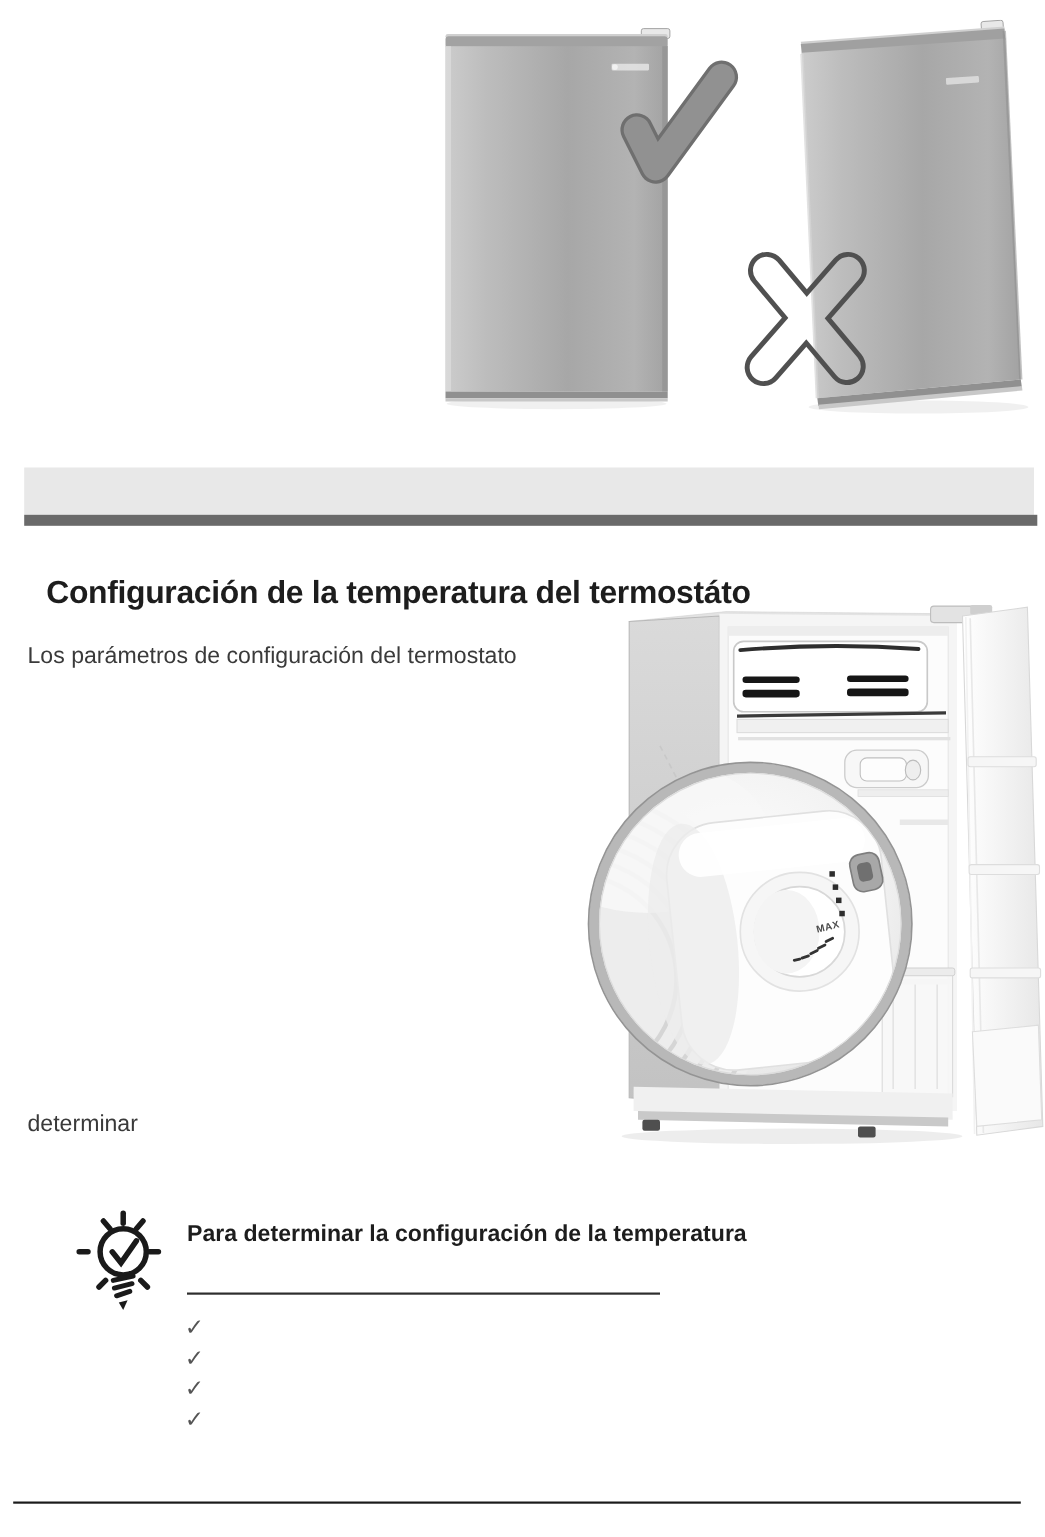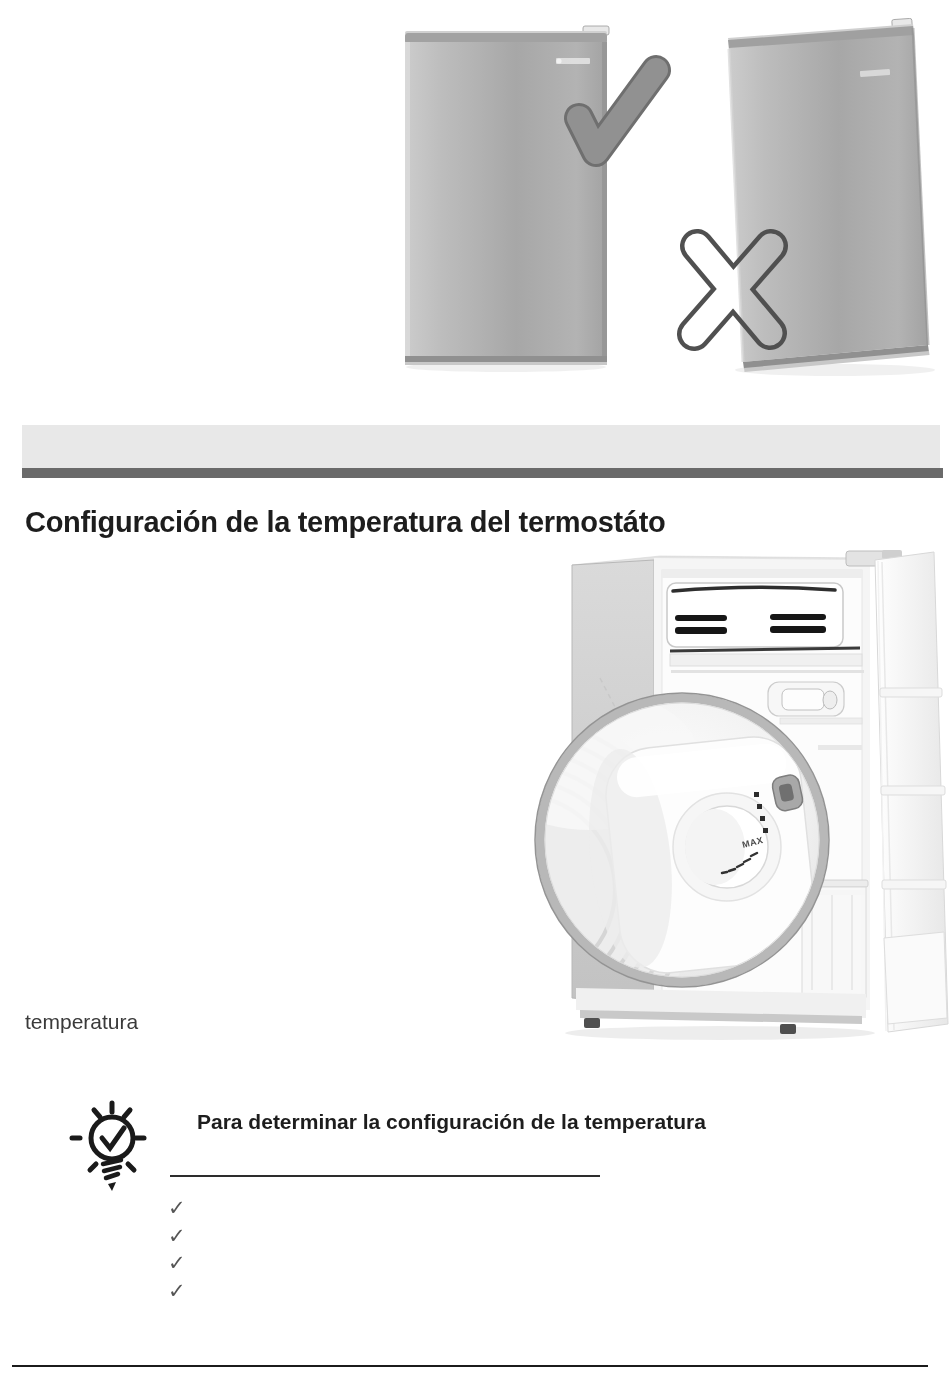--- a/index.html
+++ b/index.html
@@ -6,30 +6,30 @@
   body{width:950px;height:1397px;position:relative;font-family:"Liberation Sans",sans-serif;overflow:hidden;}
   .page{position:absolute;inset:0;background:#fff;}
 
   .fig{position:absolute;}
   #fig-closed{left:380px;top:18px;width:570px;height:362px;}
   #fig-open{left:530px;top:550px;width:420px;height:492px;}
 
   .band-light{position:absolute;left:22px;top:425px;width:918px;height:43px;background:#e8e8e8;}
   .band-dark{position:absolute;left:22px;top:468px;width:921px;height:10px;background:#6a6a6a;}
 
-  .heading{position:absolute;left:25px;top:502px;margin:0;font-size:29px;line-height:40px;
+  .heading{position:absolute;left:25px;top:502px;margin:17px;font-size:29px;line-height:40px;
            font-weight:700;color:#1d1d1d;letter-spacing:-0.3px;white-space:nowrap;}
 
   .intro{position:absolute;left:25px;top:581px;font-size:21px;line-height:31px;color:#3a3a3a;}
   .intro div{white-space:nowrap;}
 
   .configure{position:absolute;left:25px;top:1010px;font-size:21px;color:#3a3a3a;}
 
   .bulb{position:absolute;left:68px;top:1100px;width:84px;height:96px;}
-  .tip-title{position:absolute;left:170px;top:1110px;font-size:21px;font-weight:700;color:#1d1d1d;white-space:nowrap;margin-left:27px;}
+  .tip-title{position:absolute;left:170px;top:1110px;font-size:21px;font-weight:700;color:#1d1d1d;white-space:nowrap;}
   .tip-underline{position:absolute;left:170px;top:1175px;width:430px;height:2px;background:#2d2d2d;}
   .checks{position:absolute;left:168px;top:1194px;display:flex;flex-direction:column;}
   .checks span{font-size:21px;line-height:27.5px;color:#555;}
 
   .bottom-rule{position:absolute;left:12px;top:1365px;width:916px;height:2px;background:#1b1b1b;}
 </style>
 </head>
 <body>
 
 <div class="page">
@@ -96,20 +96,21 @@
       <rect x="288" y="196" width="132" height="152" fill="#505050" mask="url(#xmask)"></rect>
     </g>
   </svg>
 
   <div class="band-light"></div>
   <div class="band-dark"></div>
 
   <h1 class="heading">Configuración de la temperatura del termostáto</h1>
 
   <div class="intro">
+    <div>Los parámetros de configuración del termostato</div>
   </div>
 
   <svg id="fig-open" class="fig" viewBox="0 0 420 492">
     <defs>
       <radialGradient id="lensGrad" cx="0.45" cy="0.4" r="0.75">
         <stop offset="0" stop-color="#ffffff"></stop>
         <stop offset="0.6" stop-color="#f2f2f2"></stop>
         <stop offset="1" stop-color="#dedede"></stop>
       </radialGradient>
       <linearGradient id="doorGrad" x1="0" y1="0" x2="1" y2="0">
@@ -229,21 +230,21 @@
       </g>
     </g>
 
     <g fill="none">
       <circle cx="152" cy="290" r="142" stroke="#b8b8b8" stroke-width="9"></circle>
       <circle cx="152" cy="290" r="147" stroke="#949494" stroke-width="1.5"></circle>
       <circle cx="152" cy="290" r="137" stroke="#dcdcdc" stroke-width="1"></circle>
     </g>
   </svg>
 
-  <div class="configure">temperatura</div>
+  <div class="configure">determinar</div>
 
   <svg class="bulb" viewBox="0 0 84 96">
     <g stroke="#1a1a1a" stroke-width="5" stroke-linecap="round" fill="none">
       <circle cx="44" cy="38" r="21"></circle>
       <path d="M34 38 L42 48 L56 28"></path>
       <path d="M44 3 L44 12"></path>
       <path d="M62 10 L56 17"></path>
       <path d="M26 10 L32 17"></path>
       <path d="M68 38 L76 38"></path>
       <path d="M4 38 L12 38"></path>

